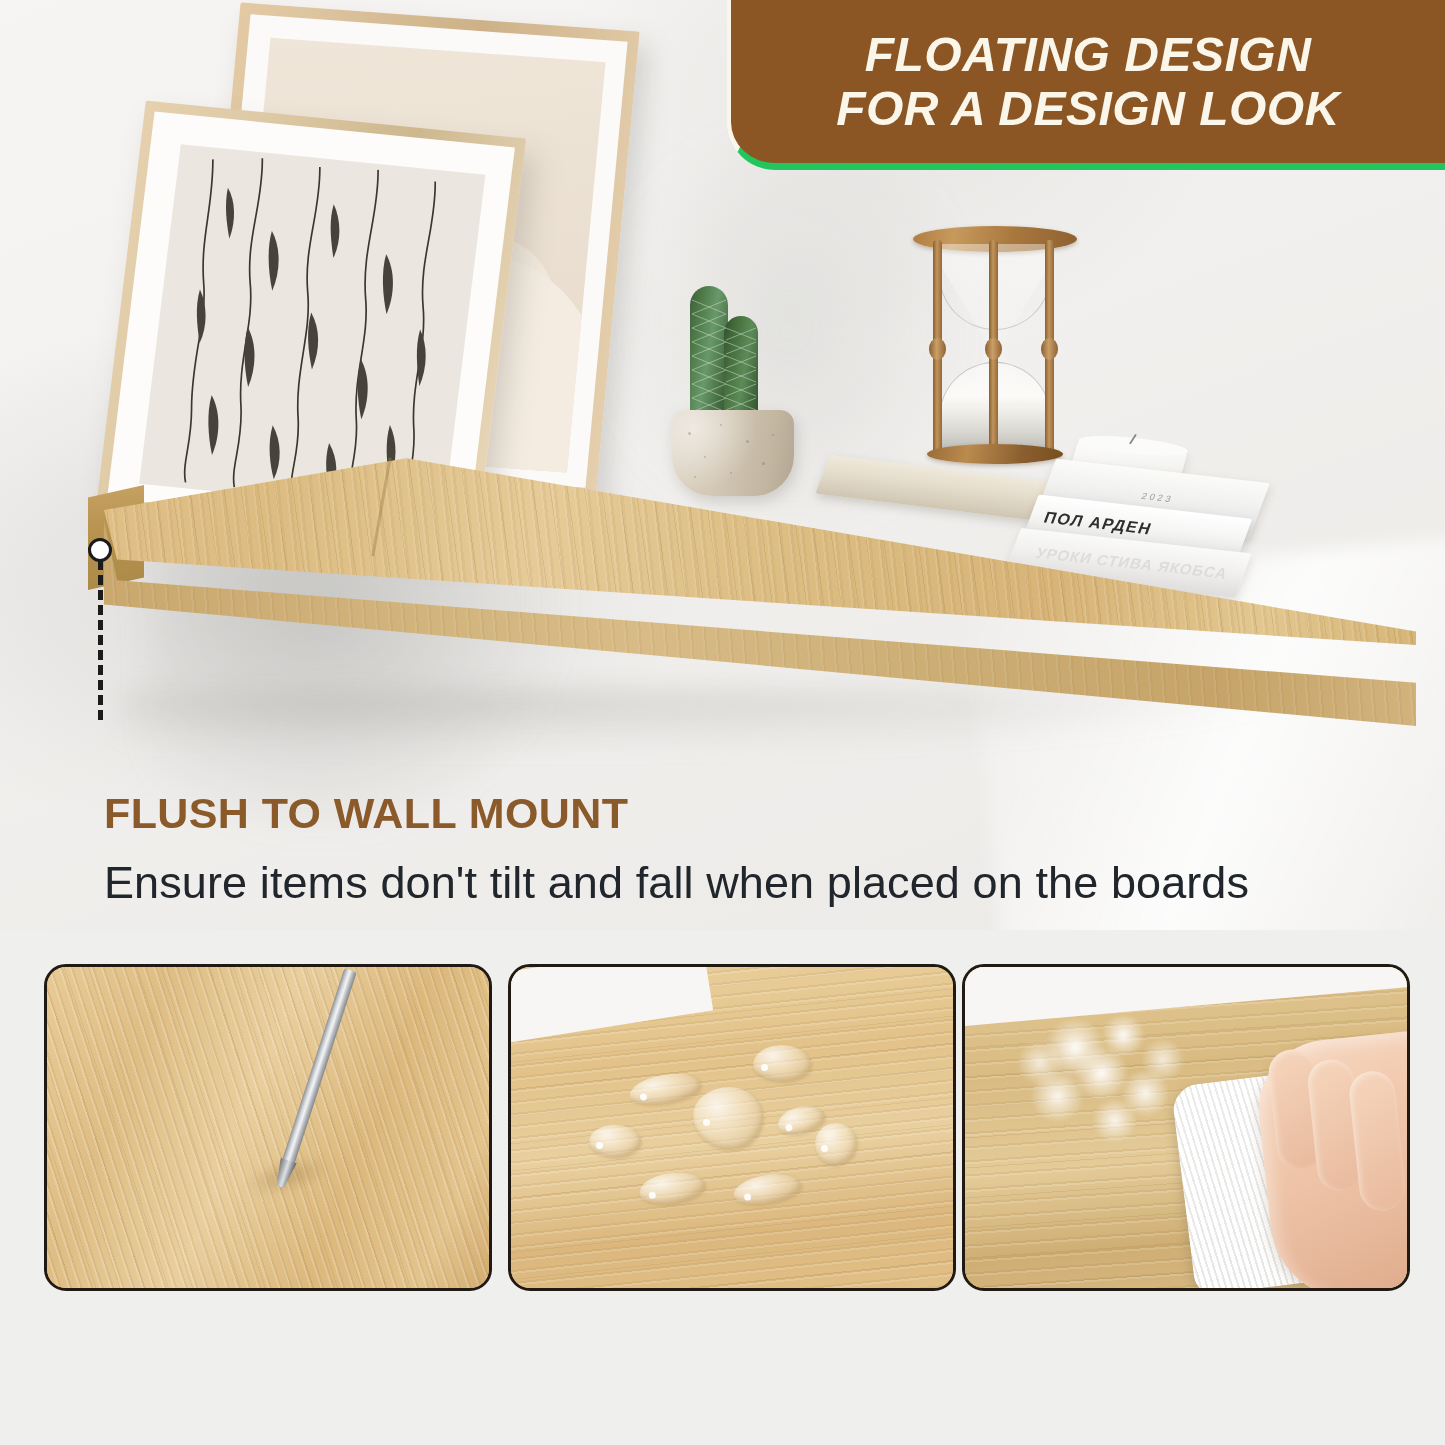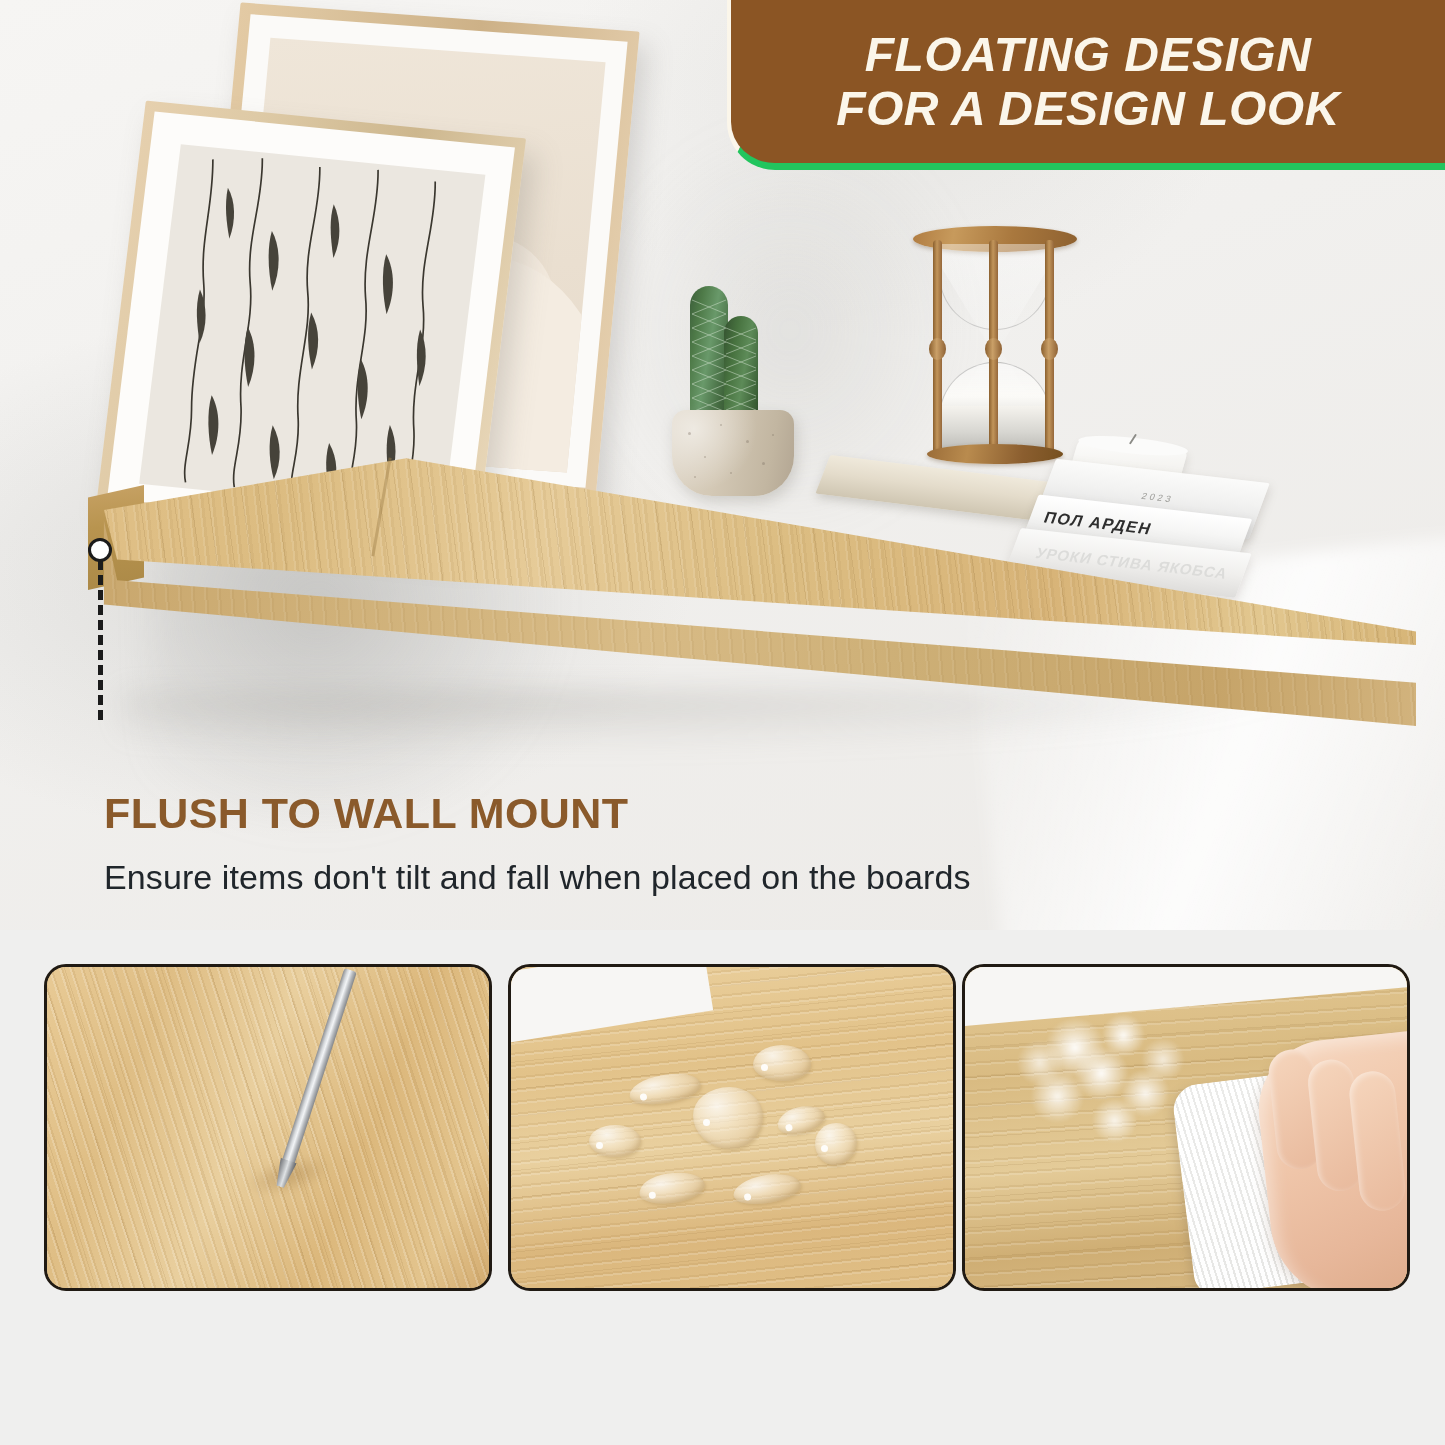--- a/index.html
+++ b/index.html
@@ -226,21 +226,21 @@
     color:#fbf6ea; font-weight:bold; font-size:48px; letter-spacing:.5px;
     line-height:1.12; text-align:center; white-space:nowrap;
   }
 
   
   .mid-text{ position:absolute; left:104px; top:752px; width:1260px; z-index:12;margin-top:40px; }
   .mid-heading{
     color:#8a5a2b; font-weight:bold; font-size:43px; letter-spacing:.4px; line-height:1;
   }
   .mid-sub{
-    margin-top:25px; color:#20262b; font-size:34px; letter-spacing:.1px; line-height:1;
+    margin-top:25px; color:#20262b; font-size:45px; letter-spacing:.1px; line-height:1;
   }
 
   
   .features{
     position:absolute; left:0; top:930px; width:1445px; height:515px;
     background:#efefee;
   }
   .panel{
     position:absolute; top:34px; width:448px; height:327px;
     border:3px solid #201a13;

